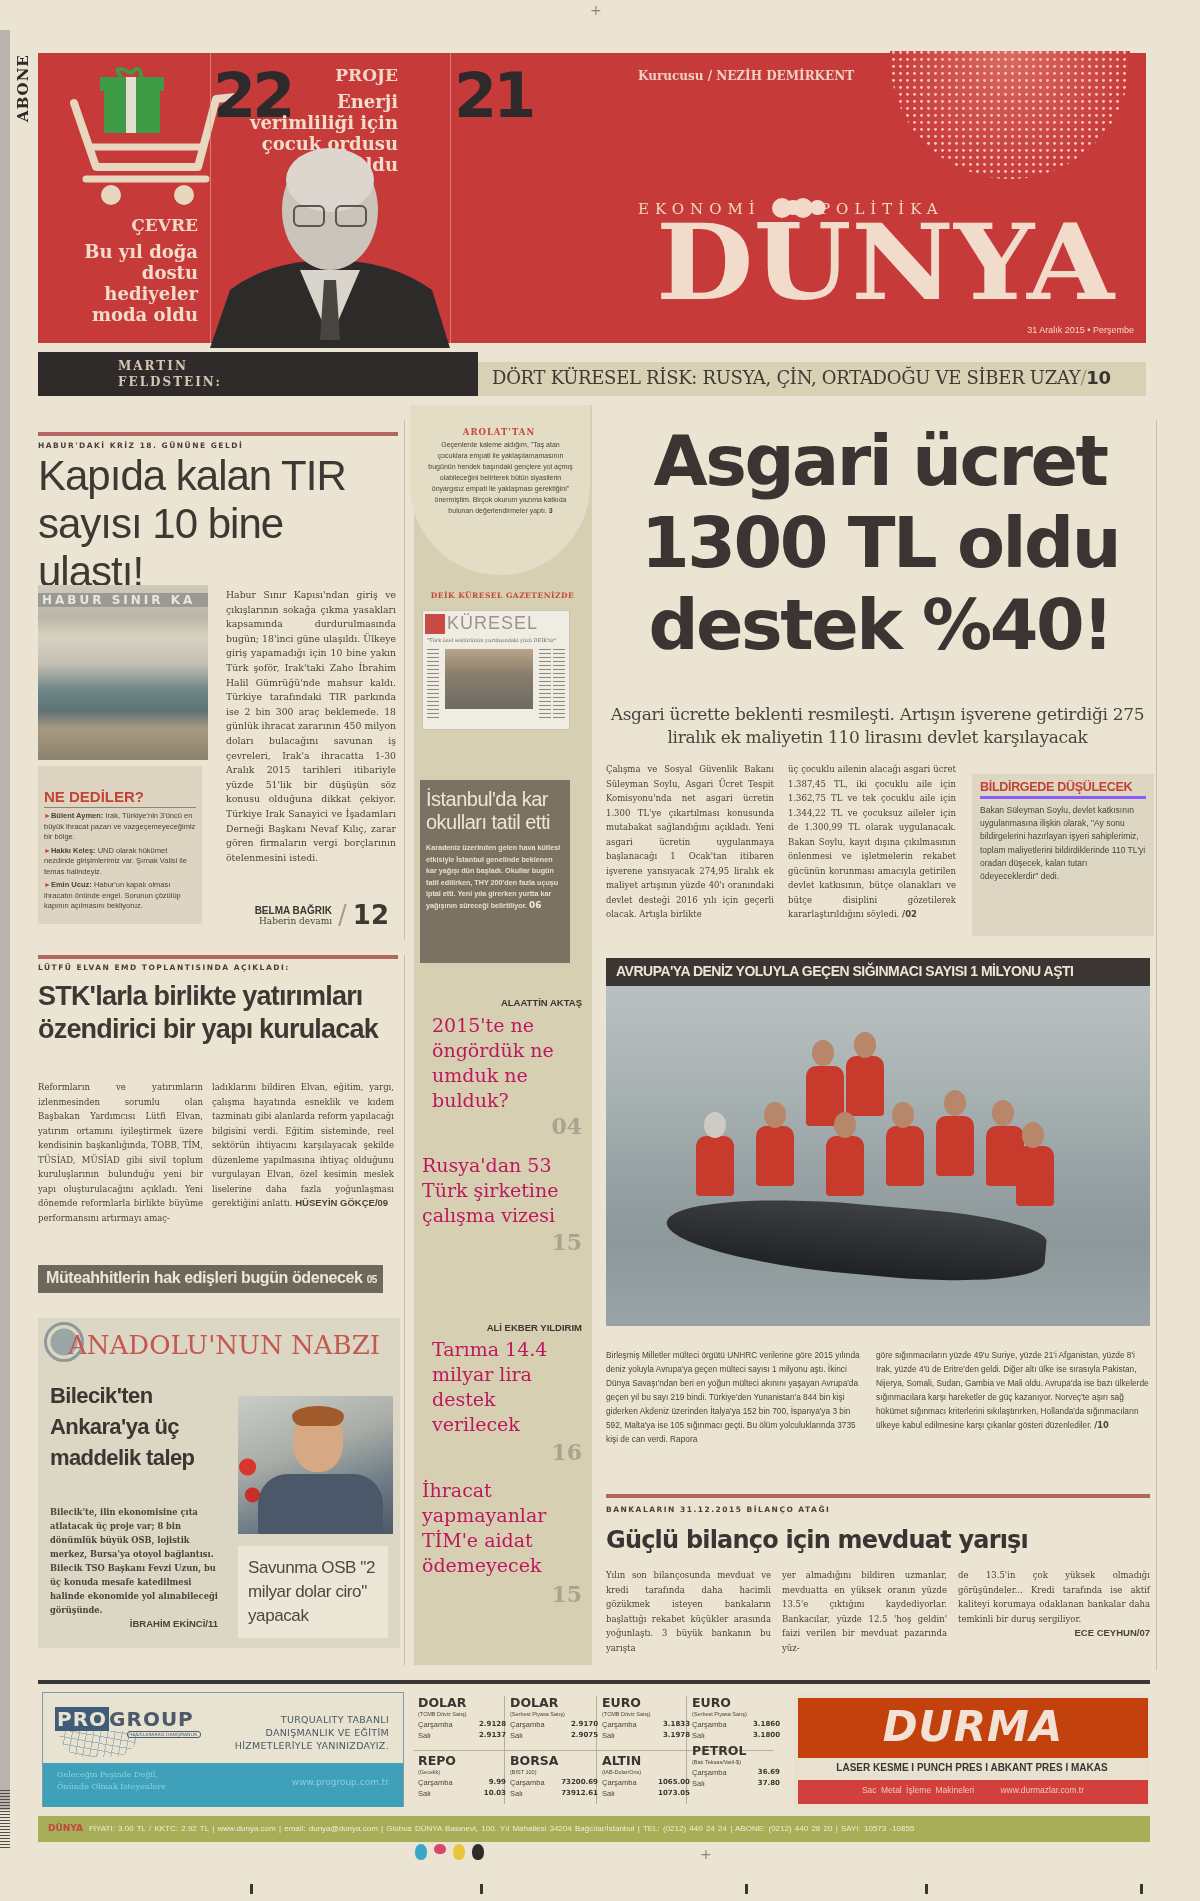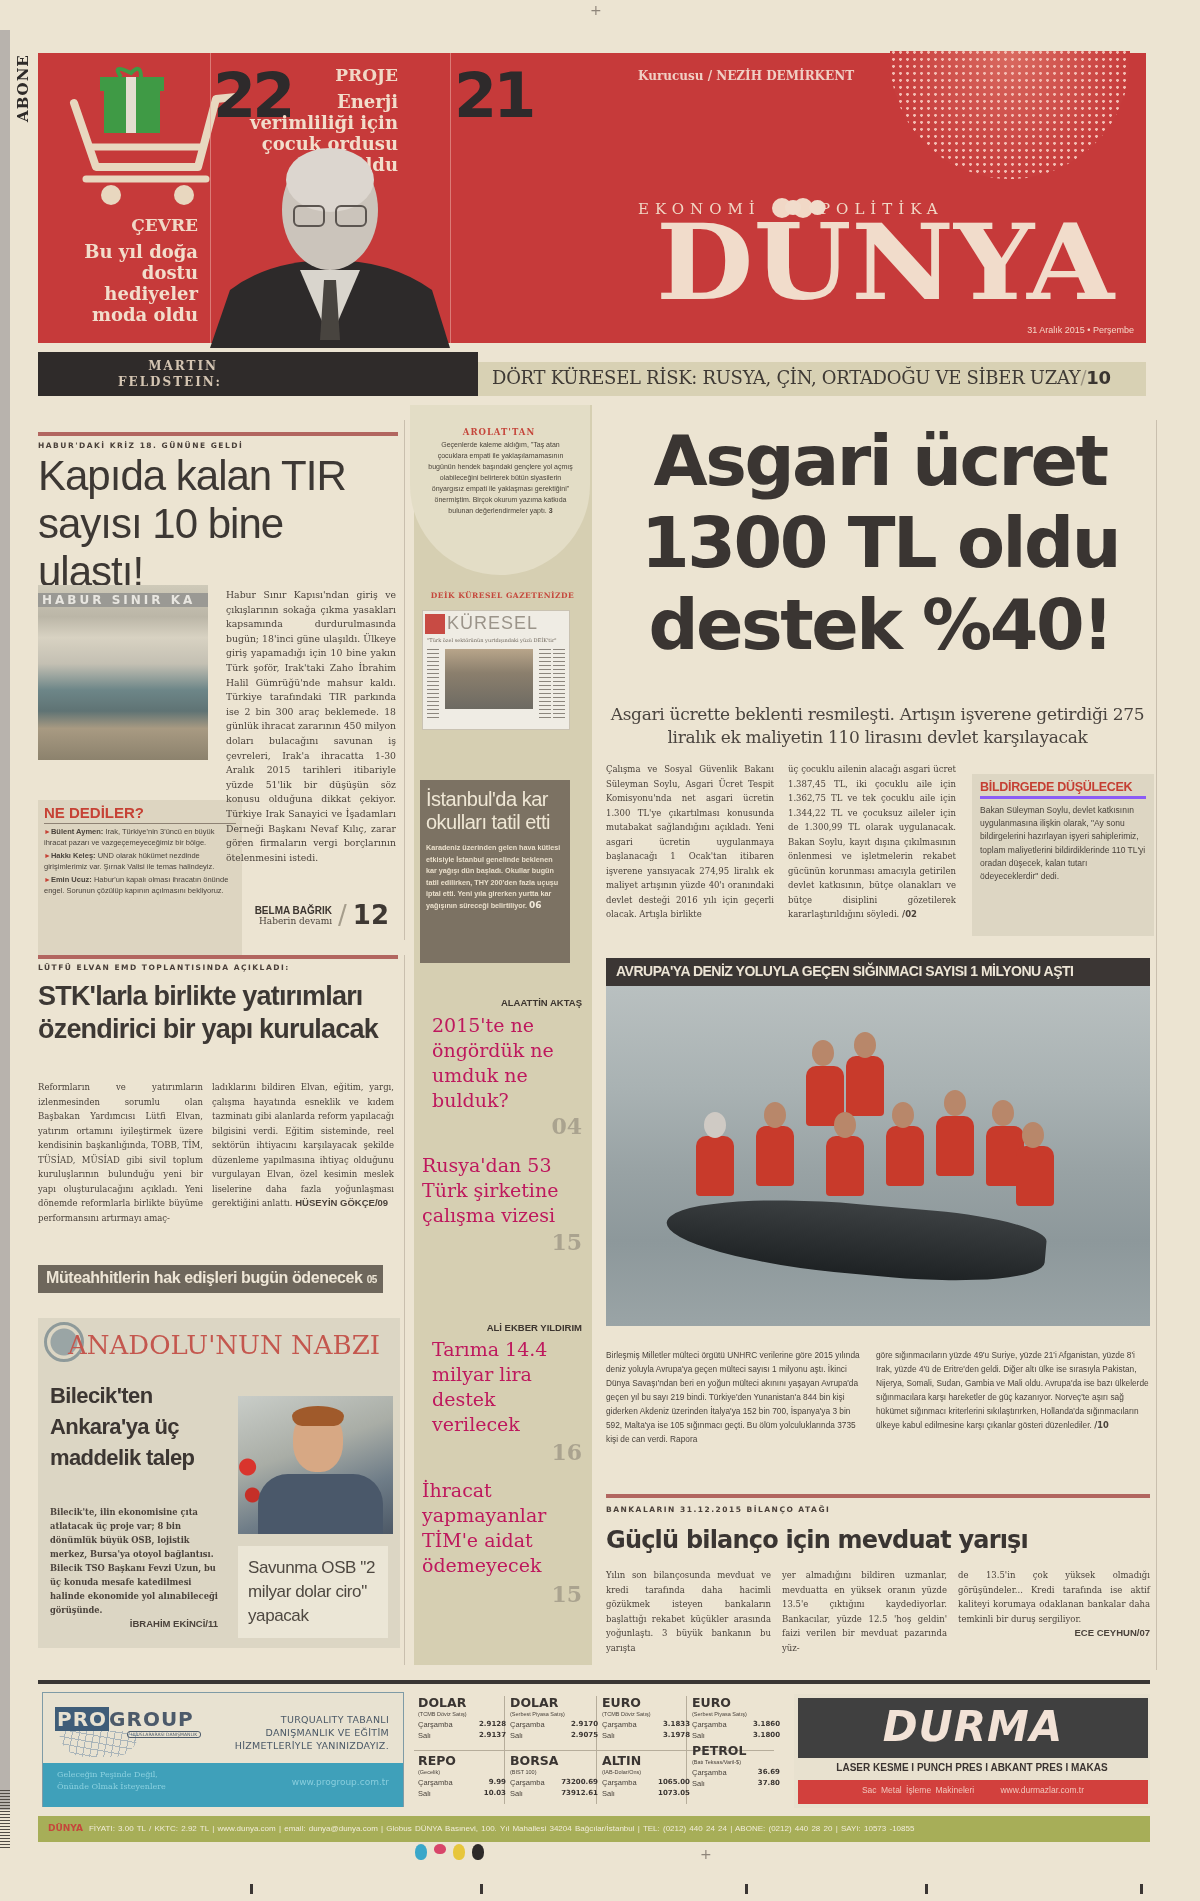--- a/index.html
+++ b/index.html
@@ -22,36 +22,36 @@
   .founder { position: absolute; left: 600px; top: 16px; font-family: "DejaVu Serif", serif; font-size: 12px; font-weight: bold; color: #f0cfc4; }
   .globe { position: absolute; right: 16px; top: -2px; width: 240px; height: 128px; border-radius: 0 0 120px 120px; background: radial-gradient(circle at 50% 20%, #f3bdb3 1.2px, transparent 1.6px) 0 0/7px 7px, radial-gradient(ellipse at 50% 0%, #d96a60 0%, #c63a3a 75%); overflow: hidden; }
   .ekonomi { position: absolute; left: 600px; top: 147px; font-family: "DejaVu Serif", serif; font-size: 15px; color: #f1d8c6; letter-spacing: 6px; }
   .dots { position: absolute; left: 734px; top: 145px; }
   .dots span { display: inline-block; width: 20px; height: 20px; border-radius: 50%; background: #f1d8c6; margin-right: 1px; }
   .logo { position: absolute; left: 618px; top: 158px; font-family: "DejaVu Serif", serif; font-weight: 900; font-size: 104px; color: #f1dccb; letter-spacing: 0px; line-height: 1; transform: scaleX(1.08); transform-origin: left top; }
   .date { position: absolute; right: 12px; top: 272px; font-size: 9px; color: #f4d5c6; font-family: "Liberation Sans", sans-serif; }
 
   .portrait { position: absolute; left: 210px; top: 140px; width: 240px; height: 208px; }
   .feldstein-bar { left: 38px; top: 352px; width: 440px; height: 44px; background: #2f2b2a; }
-  .feldstein-name { position: absolute; left: 80px; top: 6px; width: 100px; text-align: right; font-family: "DejaVu Serif", serif; font-weight: bold; font-size: 12px; letter-spacing: 2px; color: #d4c5b2; line-height: 16px; }
+  .feldstein-name { position: absolute; left: 80px; top: 6px; width: 100px; font-family: "DejaVu Serif", serif; font-weight: bold; font-size: 12px; letter-spacing: 2px; color: #d4c5b2; line-height: 16px; }
   .risk-bar { left: 478px; top: 362px; width: 668px; height: 34px; background: #d8d1b4; }
   .risk-text { position: absolute; left: 14px; top: 5px; font-family: "DejaVu Serif", serif; font-size: 18px; color: #3f3a35; white-space: nowrap; letter-spacing: -0.3px; }
   .risk-text b { color: #3a3530; font-family: "DejaVu Sans", sans-serif; }
 
   
   .col-rule { position: absolute; background: #c9bfae; width: 1px; }
 
   
   .topbar-red { position: absolute; height: 4px; background: #b26660; }
   .kicker { position: absolute; font-family: "DejaVu Sans", sans-serif; font-weight: bold; font-size: 7.5px; letter-spacing: 1.5px; color: #4a403a; }
   .tir-head { left: 38px; top: 452px; width: 360px; font-family: "Liberation Sans", sans-serif; font-weight: 300; font-size: 42px; line-height: 48px; color: #3d3834; letter-spacing: -1px; }
   .photo { position: absolute; overflow: hidden; }
   .tir-photo { left: 38px; top: 585px; width: 170px; height: 175px; background: linear-gradient(180deg,#cfcab9 0%,#bbb6a7 18%,#d8d2c2 30%,#c4c0b3 45%,#6d8688 60%,#5f7374 72%,#a89a82 82%,#8c826d 100%); }
   .tir-photo .sign { position:absolute; left:0; top:8px; width:100%; height:14px; background:#9a9994; color:#e8e6e0; font-weight:bold; font-size:12px; letter-spacing:3px; padding-left:4px; line-height:14px; white-space:nowrap; }
-  .nedediler { left: 38px; top: 800px; width: 204px; background: #ddd5c1; padding: 4px 6px 6px 6px; height: 158px; }
+  .nedediler { left: 38px; top: 766px; width: 164px; background: #ddd5c1; padding: 22px 6px 6px 6px; height: 158px; }
   .nd-title { font-family: "Liberation Sans", sans-serif; font-weight: bold; font-size: 15px; color: #c64235; border-bottom: 1px solid #8e8274; padding-bottom: 2px; margin-bottom: 3px; }
   .nd-item { font-family: "Liberation Sans", sans-serif; font-size: 7.5px; line-height: 10.5px; color: #4a433c; margin-bottom: 3px; }
   .nd-item b { color: #4a433c; }
   .nd-item .tri { color: #c64235; font-size: 7px; }
   .body-serif { font-family: "DejaVu Serif", serif; font-size: 9.3px; line-height: 14.6px; color: #4a423b; text-align: justify; }
   .tir-body { left: 226px; top: 588px; width: 170px; }
   .byline-row { position: absolute; }
   .byline-name { font-family: "Liberation Sans", sans-serif; font-weight: bold; font-size: 10px; color: #3c3530; }
   .byline-sub { font-family: "DejaVu Serif", serif; font-size: 9px; color: #4a423b; }
   .page-ref-big { font-family: "DejaVu Sans", sans-serif; font-weight: 900; font-size: 26px; color: #3e3833; }
@@ -141,21 +141,21 @@
   .markets { left: 414px; top: 1692px; width: 372px; height: 116px; }
   .mkt { position: absolute; width: 88px; }
   .mkt-title { font-family: "DejaVu Sans", sans-serif; font-weight: 900; font-size: 12.5px; color: #3a3532; line-height: 14px; }
   .mkt-sub { font-family: "Liberation Sans", sans-serif; font-size: 5.5px; color: #4a433c; line-height: 9px; }
   .mkt-row { display: flex; justify-content: space-between; font-family: "Liberation Sans", sans-serif; font-size: 7.5px; line-height: 11px; color: #4a433c; }
   .mkt-row b { font-family: "DejaVu Sans", sans-serif; font-weight: bold; font-size: 7px; color: #3a3532; }
   .mkt-vrule { position: absolute; width: 1px; background: #b6ad9b; }
   .mkt-hrule { position: absolute; height: 1px; background: #b6ad9b; }
 
   .durma { left: 794px; top: 1694px; width: 356px; height: 114px; background: #e8e1cf; }
-  .durma-top { position: absolute; left: 4px; top: 4px; width: 350px; height: 60px; background: #404040; }
+  .durma-top { position: absolute; left: 4px; top: 4px; width: 350px; height: 60px; background: #c2410c; }
   .durma-logo { position: absolute; left: 0; top: 4px; width: 100%; text-align: center; font-family: "DejaVu Sans", sans-serif; font-weight: 900; font-style: italic; font-size: 42px; color: #f2e2d6; letter-spacing: 1px; }
   .durma-mid { position: absolute; left: 0; top: 68px; width: 100%; text-align: center; font-family: "Liberation Sans", sans-serif; font-weight: bold; font-size: 10px; color: #3b3431; white-space: nowrap; }
   .durma-bot { position: absolute; left: 4px; top: 86px; width: 350px; height: 24px; background: #d2403d; }
   .durma-bot-text { position: absolute; left: 0; top: 5px; width: 100%; text-align: center; font-family: "Liberation Sans", sans-serif; font-size: 8.5px; color: #f2c9be; word-spacing: 2px; white-space: nowrap; }
 
   .footer-strip { left: 38px; top: 1816px; width: 1112px; height: 26px; background: #a7ae58; }
   .footer-text { position: absolute; left: 10px; top: 7px; font-family: "Liberation Sans", sans-serif; font-size: 8px; color: #f1ecd8; white-space: nowrap; word-spacing: 1px; }
   .footer-text b { color: #c5473c; font-family: "DejaVu Sans", sans-serif; font-size: 9px; margin-right: 6px; }
   .cmyk { left: 415px; top: 1844px; }
   .cmyk span { display: inline-block; width: 12px; height: 16px; border-radius: 50% 50% 45% 45%; margin-right: 7px; }

